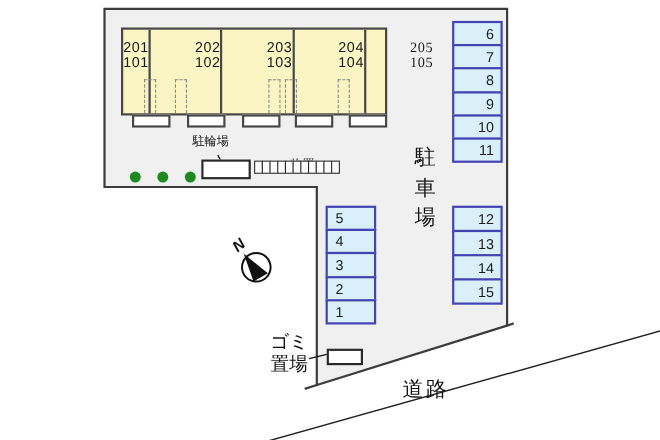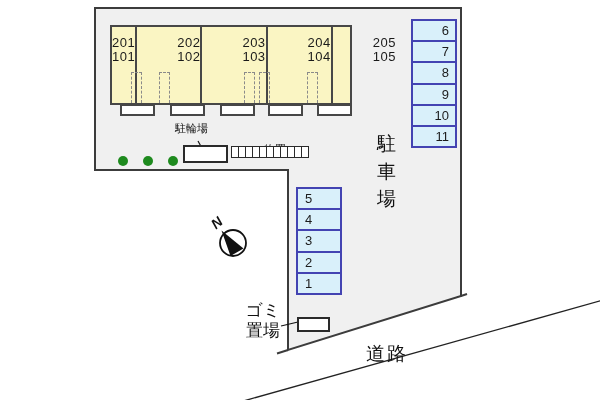--- a/index.html
+++ b/index.html
@@ -15,21 +15,21 @@
   .connector{stroke:#111;stroke-width:1.2;fill:none;}
   .compass-circle{fill:#fff;stroke:#111;stroke-width:1.8;}
   .compass-needle{fill:#111;stroke:none;}
   .north-text{font:italic bold 14px "Liberation Sans","DejaVu Sans",sans-serif;fill:#111;}
 
   
   .building{position:absolute;left:110px;top:25px;width:242px;height:80px;
     background:var(--building-fill,#faf5c3);border:2px solid #474747;display:flex;gap:40px;}
   .unit{flex:1 1 0;border-right:2px solid #474747;text-align:center;padding-top:9px;
     font-size:13px;line-height:1.1;letter-spacing:0.5px;}
-  .unit:last-child{border-right:none;}
+  .unit:last-child{border-right:none;font-family:Liberation Serif, serif;}
   .unit span{display:block;}
   .corridor{position:absolute;top:72px;height:31px;width:11px;
     border:1.5px dashed #8a8a8a;border-bottom:none;background:transparent;}
   .porch{position:absolute;top:104px;height:12px;width:35px;background:#fff;border:2px solid #474747;}
 
   
   .bike-rect{position:absolute;left:183px;top:145px;width:45px;height:18px;background:#fff;border:2px solid #2a2a2a;}
   .storage-strip{position:absolute;left:231px;top:146px;display:flex;}
   .storage-cell{width:8px;height:12px;background:#fff;border:1px solid #2a2a2a;margin-left:-1px;}
   .storage-cell:first-child{margin-left:0;}
@@ -146,20 +146,26 @@
 
   <div class="pcol rt" style="left:411px;top:19px">
     <div class="pcell">6</div>
     <div class="pcell">7</div>
     <div class="pcell">8</div>
     <div class="pcell">9</div>
     <div class="pcell">10</div>
     <div class="pcell">11</div>
   </div>
 
+  <div class="pcol rb" style="left:411px;top:187px">
+    <div class="pcell">12</div>
+    <div class="pcell">13</div>
+    <div class="pcell">14</div>
+    <div class="pcell">15</div>
+  </div>
 
   <div class="lbl lbl-garbage">
     <span style="display:block">ゴミ</span>
     <span style="display:block">置場</span>
   </div>
   <div style="position:absolute;left:297px;top:317px;width:33px;height:15px;background:#fff;border:2px solid #2a2a2a;"></div>
 
   <div class="lbl lbl-road">道路</div>
 
 </div>

